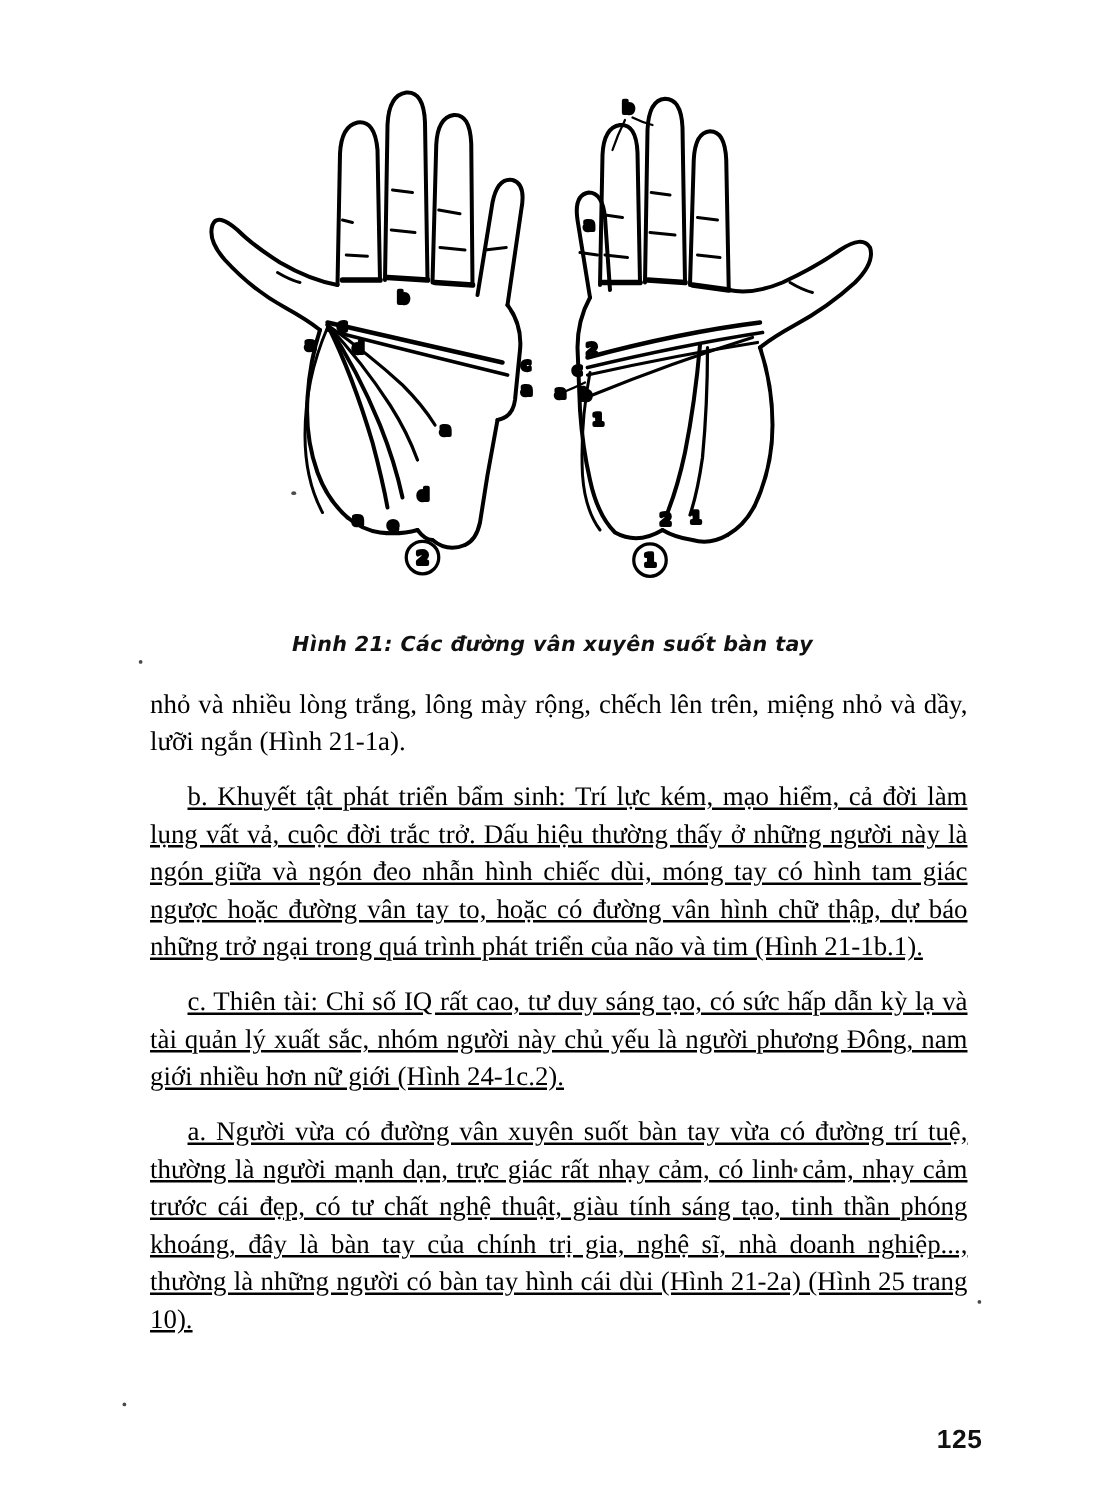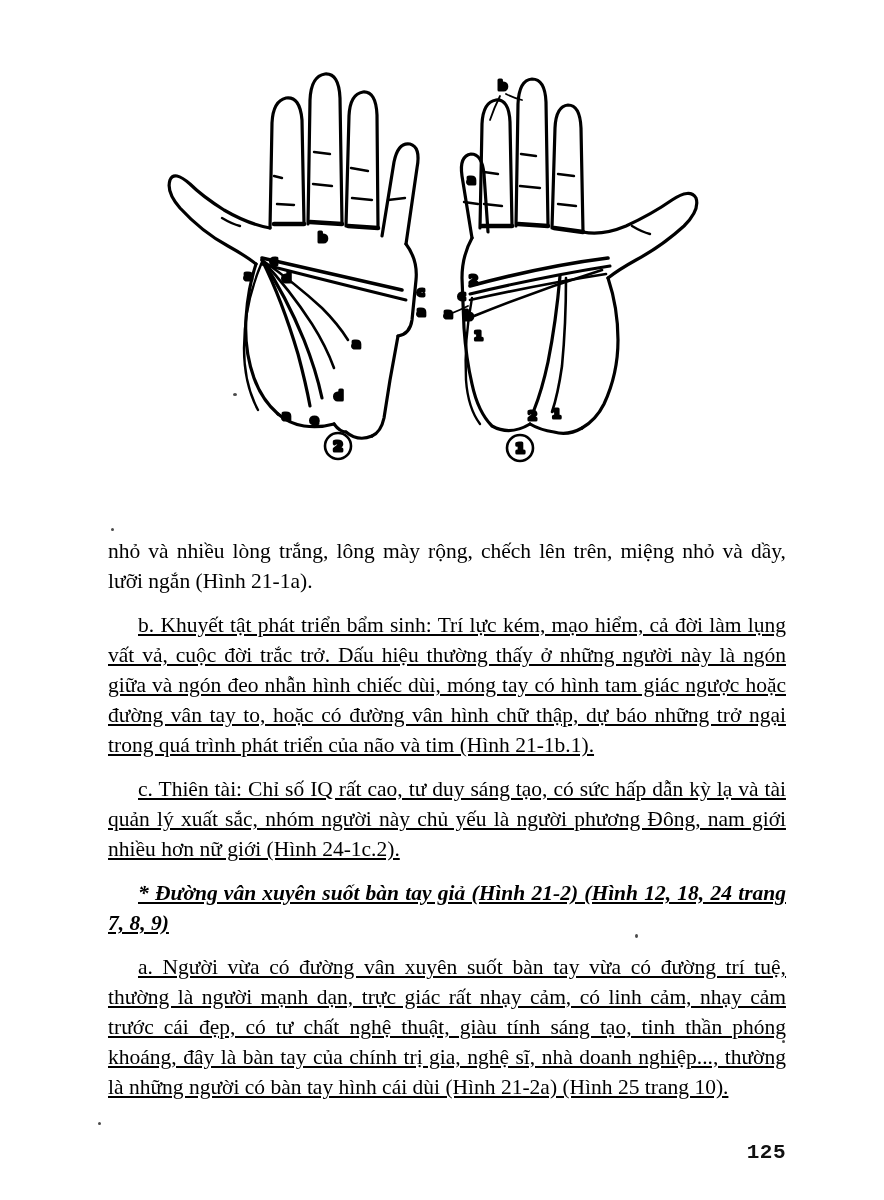--- a/index.html
+++ b/index.html
@@ -52,21 +52,21 @@
   }
 
   
   .body-text {
     position: absolute;
     left: 108px;
     top: 536px;
     width: 678px;
   }
   p.para {
-    margin: 0;
+    margin: 12px;
     font-size: 21.5px;
     line-height: 30px;
     text-align: justify;
     text-justify: inter-word;
     text-indent: 0;
     -webkit-hyphens: none;
     hyphens: none;
   }
   p.para.indent {
     text-indent: 30px;
@@ -78,21 +78,21 @@
   p.para.italic {
     font-style: italic;
     font-weight: bold;
   }
 
   
   .page-number {
     position: absolute;
     right: 98px;
     bottom: 36px;
-    font-family: Liberation Mono, monospace;
+    font-family: Liberation Sans, sans-serif;
     font-size: 21px;
     font-weight: bold;
     letter-spacing: 0.5px;
     color: #111;
   }
 
   
   .speck {
     position: absolute;
     background: #4a4a4a;
@@ -236,31 +236,31 @@
         <text class="fig-label" x="302" y="292">b</text>
         <text class="fig-label" x="312" y="312">1</text>
         <text class="fig-label" x="366" y="392">2</text>
         <text class="fig-label" x="390" y="390">1</text>
 
         <circle cx="358" cy="420" r="13" fill="none" stroke="#000" stroke-width="2.6"></circle>
         <text class="fig-label-num" x="358" y="425" text-anchor="middle">1</text>
       </g>
     </svg>
 
+    <div class="figure-caption">Hình 21: Các đường vân xuyên suốt bàn tay</div>
   </div>
 
   <div class="body-text">
 
     <p class="para" id="p0">nhỏ và nhiều lòng trắng, lông mày rộng, chếch lên trên, miệng nhỏ và dầy, lưỡi ngắn (Hình 21-1a).</p>
 
     <p class="para indent gap" id="p1">b. Khuyết tật phát triển bẩm sinh: Trí lực kém, mạo hiểm, cả đời làm lụng vất vả, cuộc đời trắc trở. Dấu hiệu thường thấy ở những người này là ngón giữa và ngón đeo nhẫn hình chiếc dùi, móng tay có hình tam giác ngược hoặc đường vân tay to, hoặc có đường vân hình chữ thập, dự báo những trở ngại trong quá trình phát triển của não và tim (Hình 21-1b.1).</p>
 
     <p class="para indent gap" id="p2">c. Thiên tài: Chỉ số IQ rất cao, tư duy sáng tạo, có sức hấp dẫn kỳ lạ và tài quản lý xuất sắc, nhóm người này chủ yếu là người phương Đông, nam giới nhiều hơn nữ giới (Hình 24-1c.2).</p>
 
-    <p class="para indent gap italic" id="p3">* Đường vân xuyên suốt bàn tay giả (Hình 21-2) (Hình 12, 18, 24 trang 7, 8, 9)</p>
 
     <p class="para indent gap" id="p4">a. Người vừa có đường vân xuyên suốt bàn tay vừa có đường trí tuệ, thường là người mạnh dạn, trực giác rất nhạy cảm, có linh cảm, nhạy cảm trước cái đẹp, có tư chất nghệ thuật, giàu tính sáng tạo, tinh thần phóng khoáng, đây là bàn tay của chính trị gia, nghệ sĩ, nhà doanh nghiệp..., thường là những người có bàn tay hình cái dùi (Hình 21-2a) (Hình 25 trang 10).</p>
   </div>
 
   <div class="page-number">125</div>
 
   <span class="speck" style="left:111px; top:528px; width:3px; height:3px;"></span>
   <span class="speck" style="left:233px; top:393px; width:4px; height:3px;"></span>
   <span class="speck" style="left:98px; top:1122px; width:3px; height:3px;"></span>
   <span class="speck" style="left:635px; top:934px; width:3px; height:4px;"></span>

